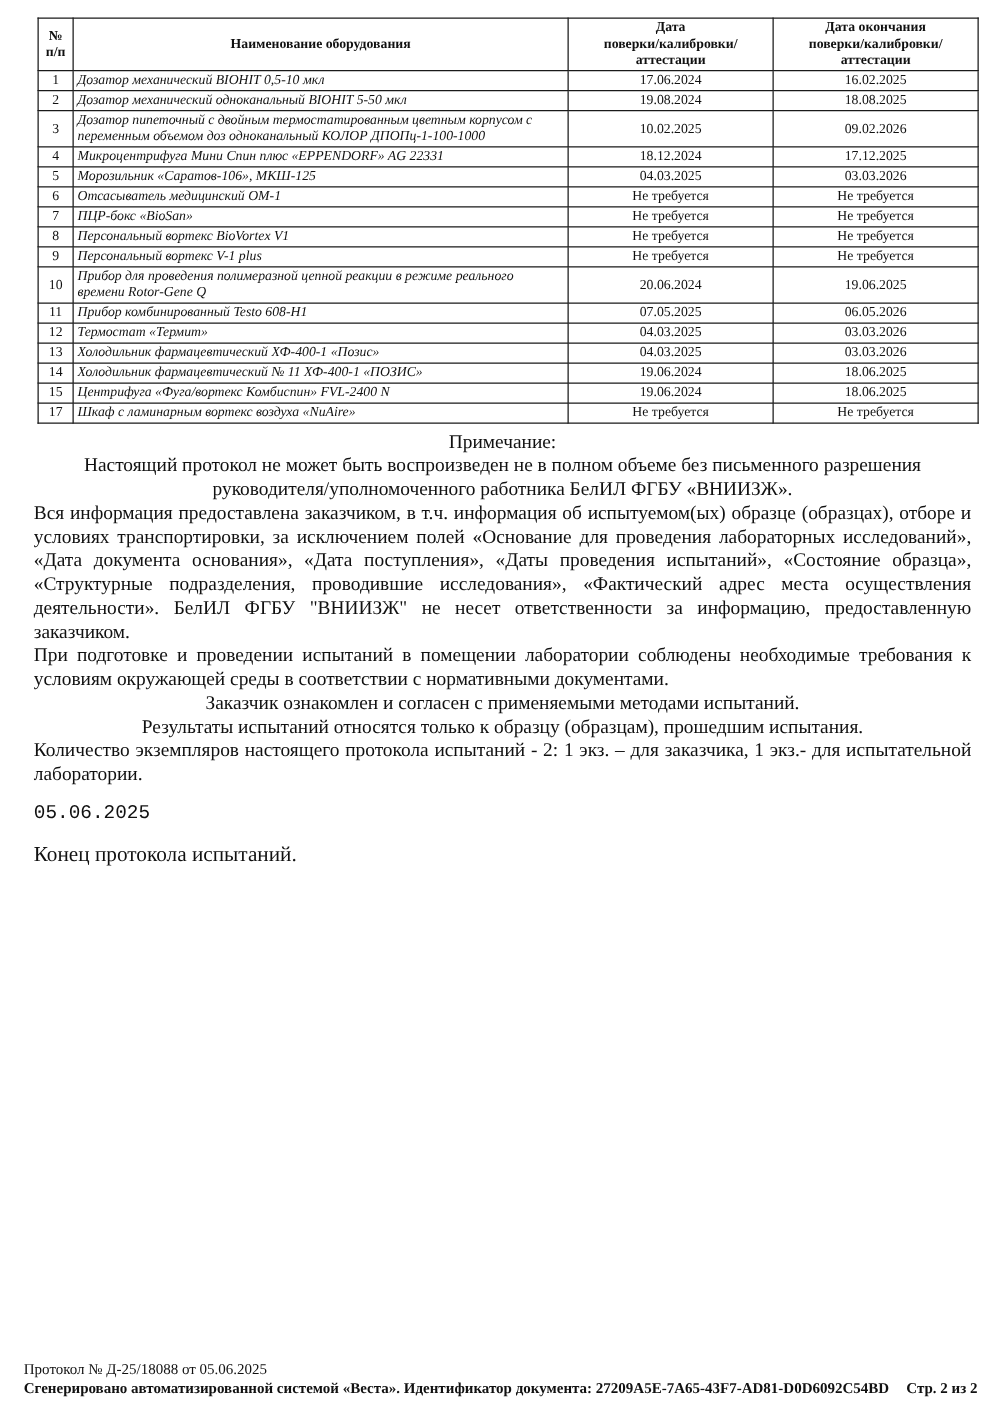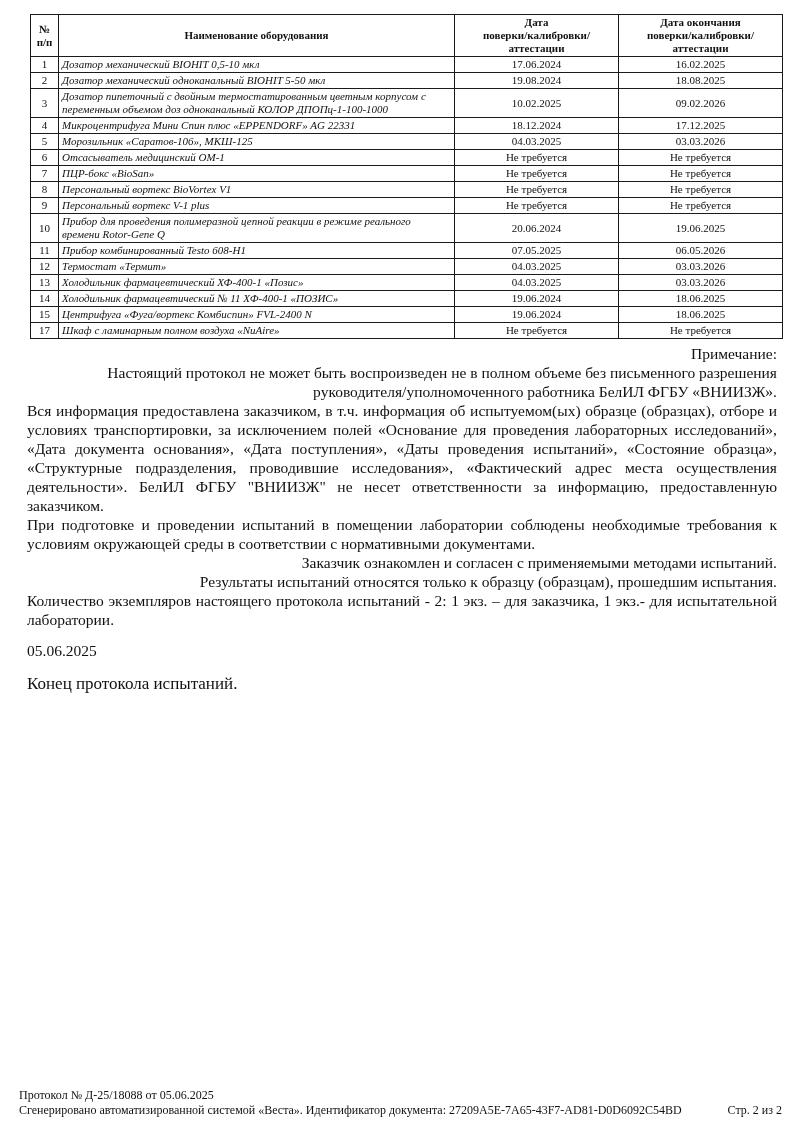--- a/index.html
+++ b/index.html
@@ -39,44 +39,46 @@
   td.c-num  { text-align: center; height: 13px; }
   td.c-name { text-align: left; padding-left: 5px; font-style: italic; }
   td.c-date { text-align: center; }
   .notes {
     margin: 5px 23px 0 27px;
     font-size: 15.5px;
     line-height: 19px;
   }
   .notes p { margin: 0; }
   .notes p.justify { text-align: justify; }
-  .notes p.left { text-align: right; }
+  .notes p.left { text-align: center; }
   .sig-row {
     display: flex;
     margin: 12px 23px 0 27px;
     font-size: 15.5px;
     line-height: 19px;
+    font-family: Liberation Mono, monospace;
   }
   .end-line {
     margin: 14px 23px 0 27px;
     font-size: 17px;
     line-height: 20px;
   }
   .footer {
     position: absolute;
     left: 19px;
     right: 18px;
     top: 1088px;
     font-size: 12px;
     line-height: 15px;
   }
   .footer-line2 {
     display: flex;
     justify-content: space-between;
     align-items: flex-start;
+    font-weight: bold;
   }
 </style>
 </head>
 <body>
 
 <div class="page">
 
   <table class="equip">
     <colgroup>
       <col class="w-num">
@@ -197,21 +199,21 @@
     <tr>
       <td class="c-num">15</td>
       <td class="c-name">Центрифуга «Фуга/вортекс Комбиспин» FVL-2400 N</td>
       <td class="c-date">19.06.2024</td>
       <td class="c-date">18.06.2025</td>
     </tr>
 
 
     <tr>
       <td class="c-num">17</td>
-      <td class="c-name">Шкаф с ламинарным полном воздуха «NuAire»</td>
+      <td class="c-name">Шкаф с ламинарным вортекс воздуха «NuAire»</td>
       <td class="c-date">Не требуется</td>
       <td class="c-date">Не требуется</td>
     </tr>
   </tbody>
   </table>
 
   <div class="notes">
       <p class="left">Примечание:</p>
       <p class="left">Настоящий протокол не может быть воспроизведен не в полном объеме без письменного разрешения руководителя/уполномоченного работника БелИЛ ФГБУ «ВНИИЗЖ».</p>
       <p class="justify">Вся информация предоставлена заказчиком, в т.ч. информация об испытуемом(ых) образце (образцах), отборе и условиях транспортировки, за исключением полей «Основание для проведения лабораторных исследований», «Дата документа основания», «Дата поступления», «Даты проведения испытаний», «Состояние образца», «Структурные подразделения, проводившие исследования», «Фактический адрес места осуществления деятельности». БелИЛ ФГБУ "ВНИИЗЖ" не несет ответственности за информацию, предоставленную заказчиком.</p>

